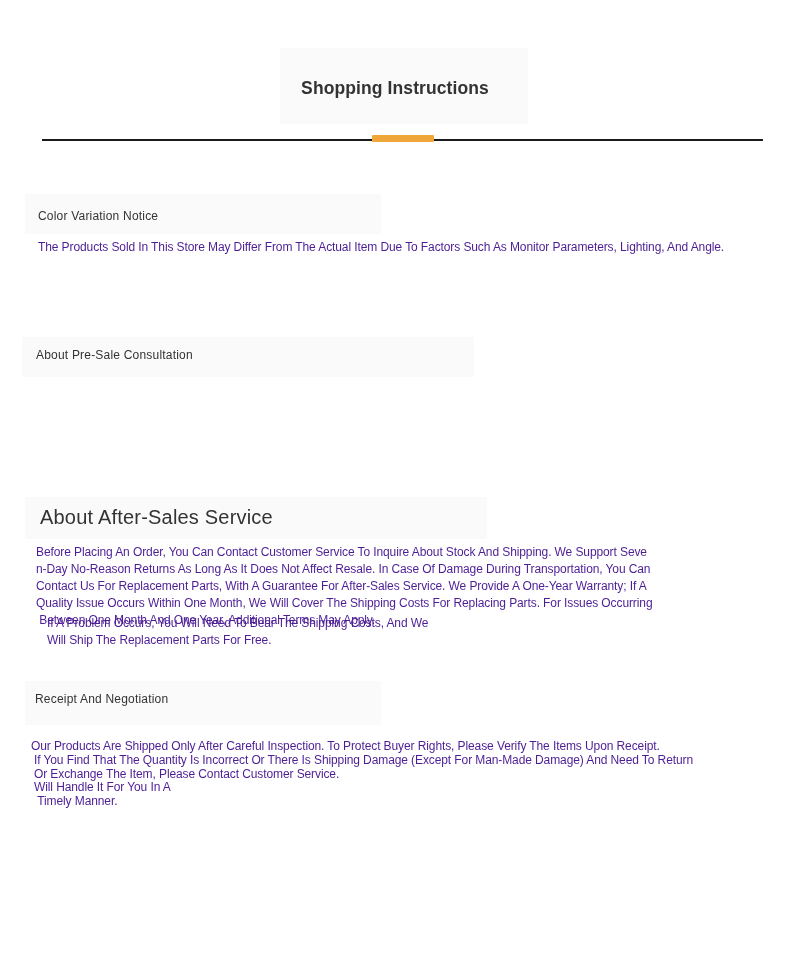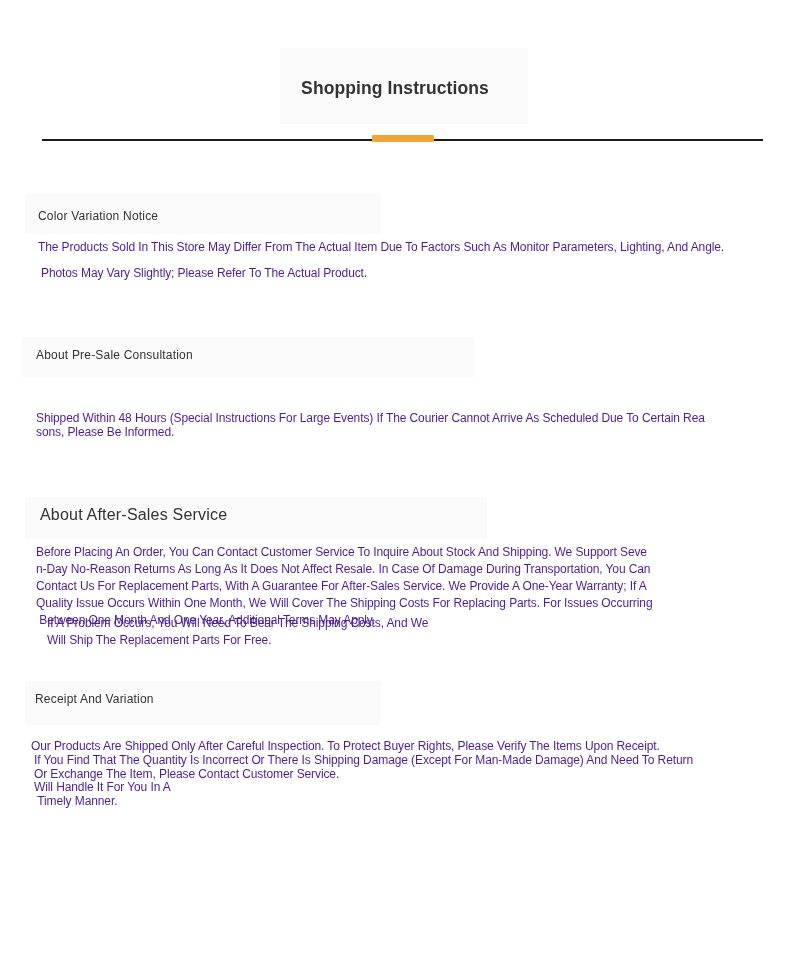--- a/index.html
+++ b/index.html
@@ -53,21 +53,21 @@
   .heading {
     position: absolute;
     margin: 0;
     font-size: 12px;
     font-weight: normal;
     color: #333333;
     letter-spacing: 0.2px;
     white-space: nowrap;
   }
   .heading.large {
-    font-size: 16px;
+    font-size: 20px;
   }
   .para {
     position: absolute;
     margin: 0;
     font-size: 12px;
     line-height: 14px;
     letter-spacing: -0.1px;
     color: #4c1d95;
     white-space: pre-wrap;
   }
@@ -84,35 +84,32 @@
   <div class="bg-box" style="left:22px; top:337px; width:452px; height:40px;"></div>
   <div class="bg-box" style="left:25px; top:497px; width:462px; height:42px;"></div>
   <div class="bg-box" style="left:25px; top:681px; width:356px; height:44px;"></div>
 
   <h1 class="title">Shopping Instructions</h1>
   <div class="divider"></div>
   <div class="divider-accent"></div>
 
   <h2 class="heading" style="left:38px; top:209px;">Color Variation Notice</h2>
   <p class="para" style="left:38px; top:240px;">The Products Sold In This Store May Differ From The Actual Item Due To Factors Such As Monitor Parameters, Lighting, And Angle.</p>
-  <p class="para" style="left:41px; top:266px;">Photos May Vary Slightly; Please Refer To The Actual Product.</p>
 
   <h2 class="heading" style="left:36px; top:348px;">About Pre-Sale Consultation</h2>
-  <p class="para" style="left:36px; top:411px;">Shipped Within 48 Hours (Special Instructions For Large Events) If The Courier Cannot Arrive As Scheduled Due To Certain Rea
-sons, Please Be Informed.</p>
 
   <h2 class="heading large" style="left:40px; top:506px;">About After-Sales Service</h2>
   <p class="para lh15" style="left:36px; top:544px;">Before Placing An Order, You Can Contact Customer Service To Inquire About Stock And Shipping. We Support Seve
 n-Day No-Reason Returns As Long As It Does Not Affect Resale. In Case Of Damage During Transportation, You Can
 Contact Us For Replacement Parts, With A Guarantee For After-Sales Service. We Provide A One-Year Warranty; If A
 Quality Issue Occurs Within One Month, We Will Cover The Shipping Costs For Replacing Parts. For Issues Occurring
  Between One Month And One Year, Additional Terms May Apply.</p>
   <p class="para lh15" style="left:36px; top:615px;margin-left:11px;">If A Problem Occurs, You Will Need To Bear The Shipping Costs, And We
 Will Ship The Replacement Parts For Free.</p>
 
-  <h2 class="heading" style="left:35px; top:692px;">Receipt And Variation</h2>
+  <h2 class="heading" style="left:35px; top:692px;">Receipt And Negotiation</h2>
   <p class="para" style="left:31px; top:739px;">Our Products Are Shipped Only After Careful Inspection. To Protect Buyer Rights, Please Verify The Items Upon Receipt.</p>
   <p class="para lh135" style="left:34px; top:754px;">If You Find That The Quantity Is Incorrect Or There Is Shipping Damage (Except For Man-Made Damage) And Need To Return
 Or Exchange The Item, Please Contact Customer Service.
 Will Handle It For You In A
  Timely Manner.</p>
 
 </div>
 
 </body></html>

